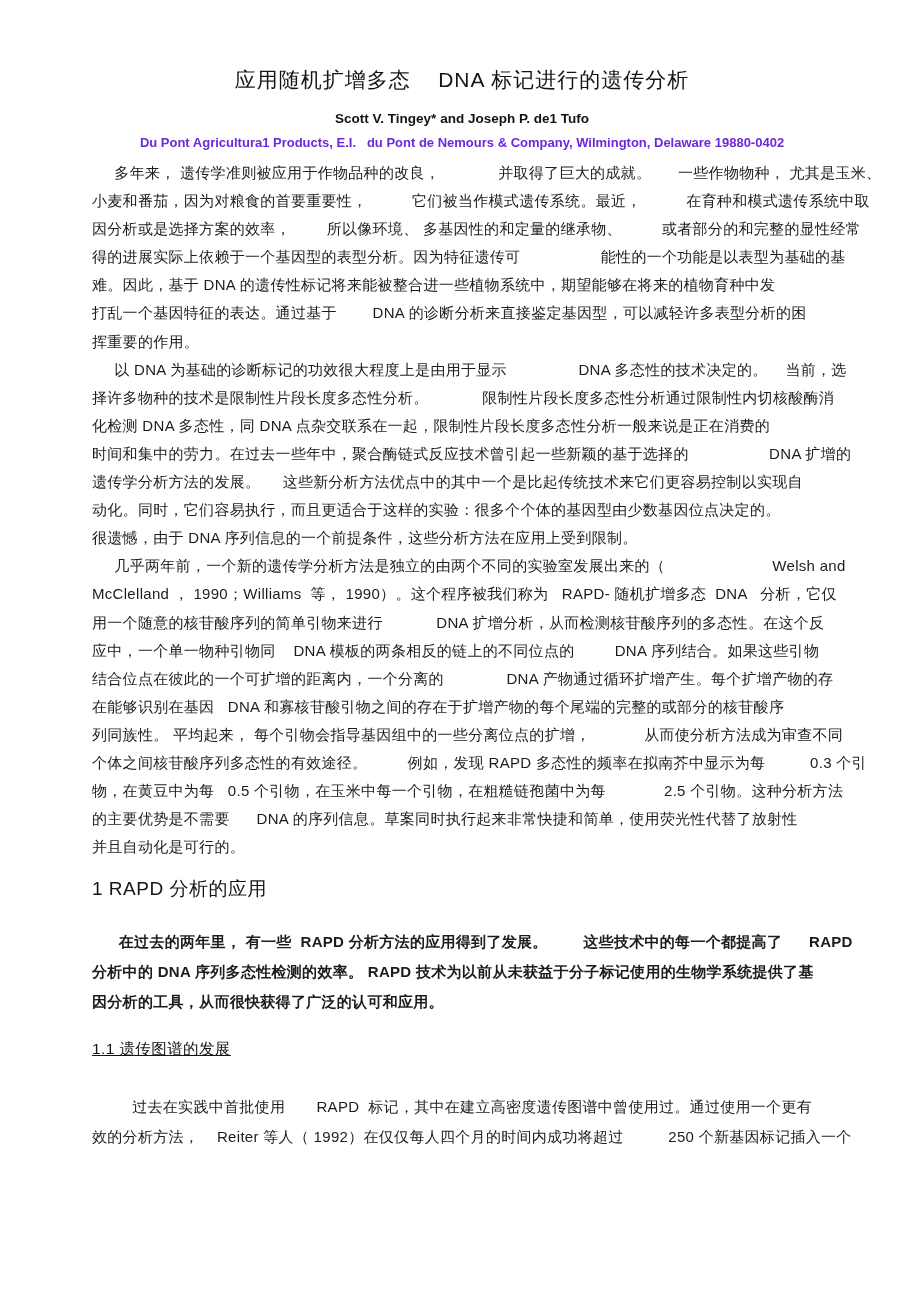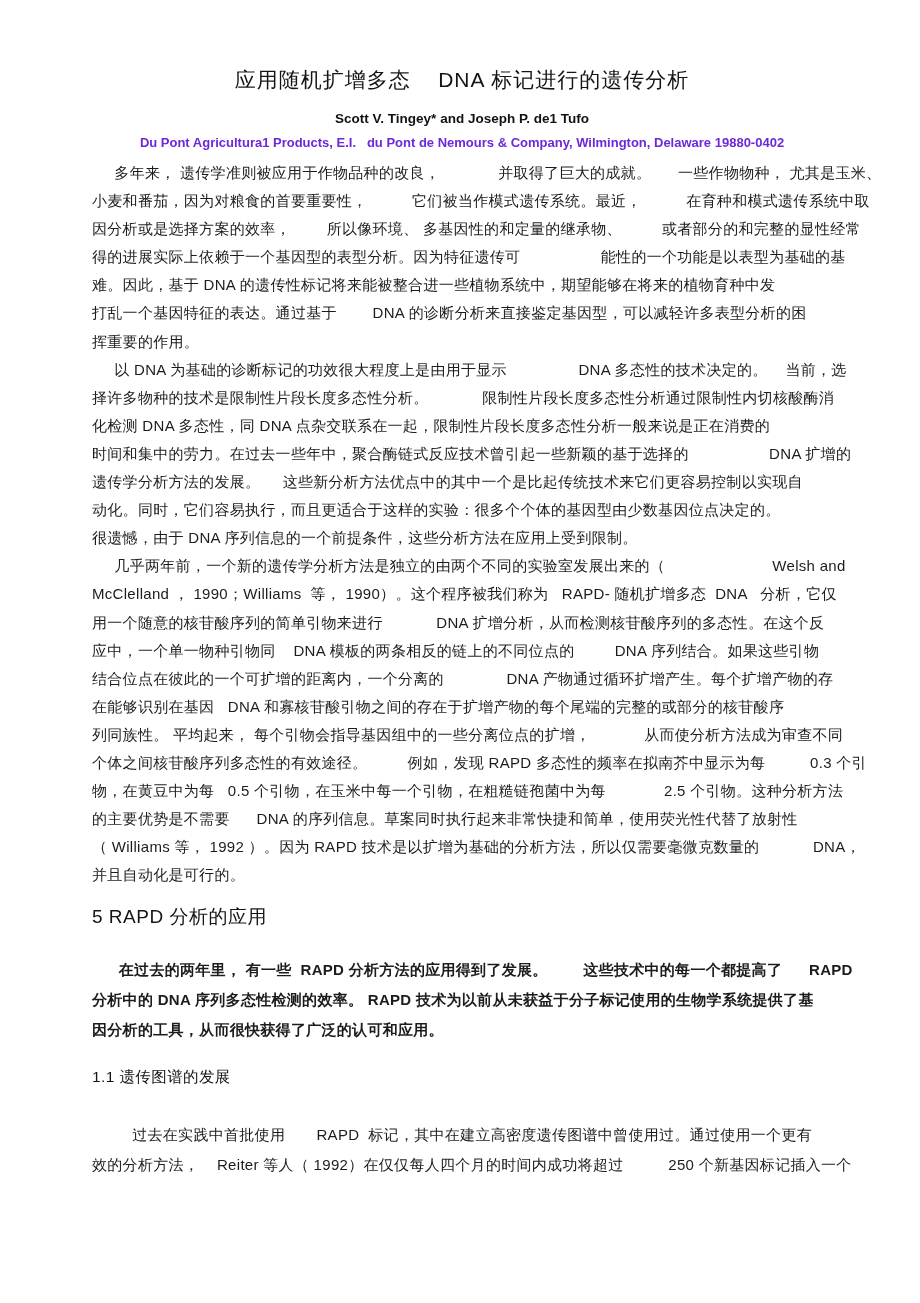--- a/index.html
+++ b/index.html
@@ -77,20 +77,21 @@
     font-weight: bold;
   }
   .h2-heading {
     margin-top: 21px;
     font-size: 15.5px;
     font-weight: 500;
     letter-spacing: 0.4px;
     line-height: 22px;
     white-space: pre;
     color: #151515;
+    text-decoration: underline;
   }
   .sec11-para {
     margin-top: 32px;
   }
   .sec11-para .line {
     font-size: 15px;
     line-height: 30px;
     white-space: pre;
     letter-spacing: 0.3px;
     color: #1c1c1c;
@@ -133,25 +134,24 @@
       <div class="line">     几乎两年前，一个新的遗传学分析方法是独立的由两个不同的实验室发展出来的（                        Welsh and</div>
       <div class="line">McClelland ， 1990；Williams  等， 1990）。这个程序被我们称为   RAPD- 随机扩增多态  DNA   分析，它仅</div>
       <div class="line">用一个随意的核苷酸序列的简单引物来进行            DNA 扩增分析，从而检测核苷酸序列的多态性。在这个反</div>
       <div class="line">应中，一个单一物种引物同    DNA 模板的两条相反的链上的不同位点的         DNA 序列结合。如果这些引物</div>
       <div class="line">结合位点在彼此的一个可扩增的距离内，一个分离的              DNA 产物通过循环扩增产生。每个扩增产物的存</div>
       <div class="line">在能够识别在基因   DNA 和寡核苷酸引物之间的存在于扩增产物的每个尾端的完整的或部分的核苷酸序</div>
       <div class="line">列同族性。 平均起来， 每个引物会指导基因组中的一些分离位点的扩增，            从而使分析方法成为审查不同</div>
       <div class="line">个体之间核苷酸序列多态性的有效途径。         例如，发现 RAPD 多态性的频率在拟南芥中显示为每          0.3 个引</div>
       <div class="line">物，在黄豆中为每   0.5 个引物，在玉米中每一个引物，在粗糙链孢菌中为每             2.5 个引物。这种分析方法</div>
       <div class="line">的主要优势是不需要      DNA 的序列信息。草案同时执行起来非常快捷和简单，使用荧光性代替了放射性</div>
-      <div class="line">（ Williams 等， 1992 ）。因为 RAPD 技术是以扩增为基础的分析方法，所以仅需要毫微克数量的            DNA，</div>
       <div class="line">并且自动化是可行的。</div>
     </div>
 
-    <div class="h1-heading">5 RAPD 分析的应用</div>
+    <div class="h1-heading">1 RAPD 分析的应用</div>
 
     <div class="sec-para">
       <div class="line">      在过去的两年里， 有一些  RAPD 分析方法的应用得到了发展。        这些技术中的每一个都提高了      RAPD</div>
       <div class="line">分析中的 DNA 序列多态性检测的效率。 RAPD 技术为以前从未获益于分子标记使用的生物学系统提供了基</div>
       <div class="line">因分析的工具，从而很快获得了广泛的认可和应用。</div>
     </div>
 
     <div class="h2-heading">1.1 遗传图谱的发展</div>
 
     <div class="sec11-para">

